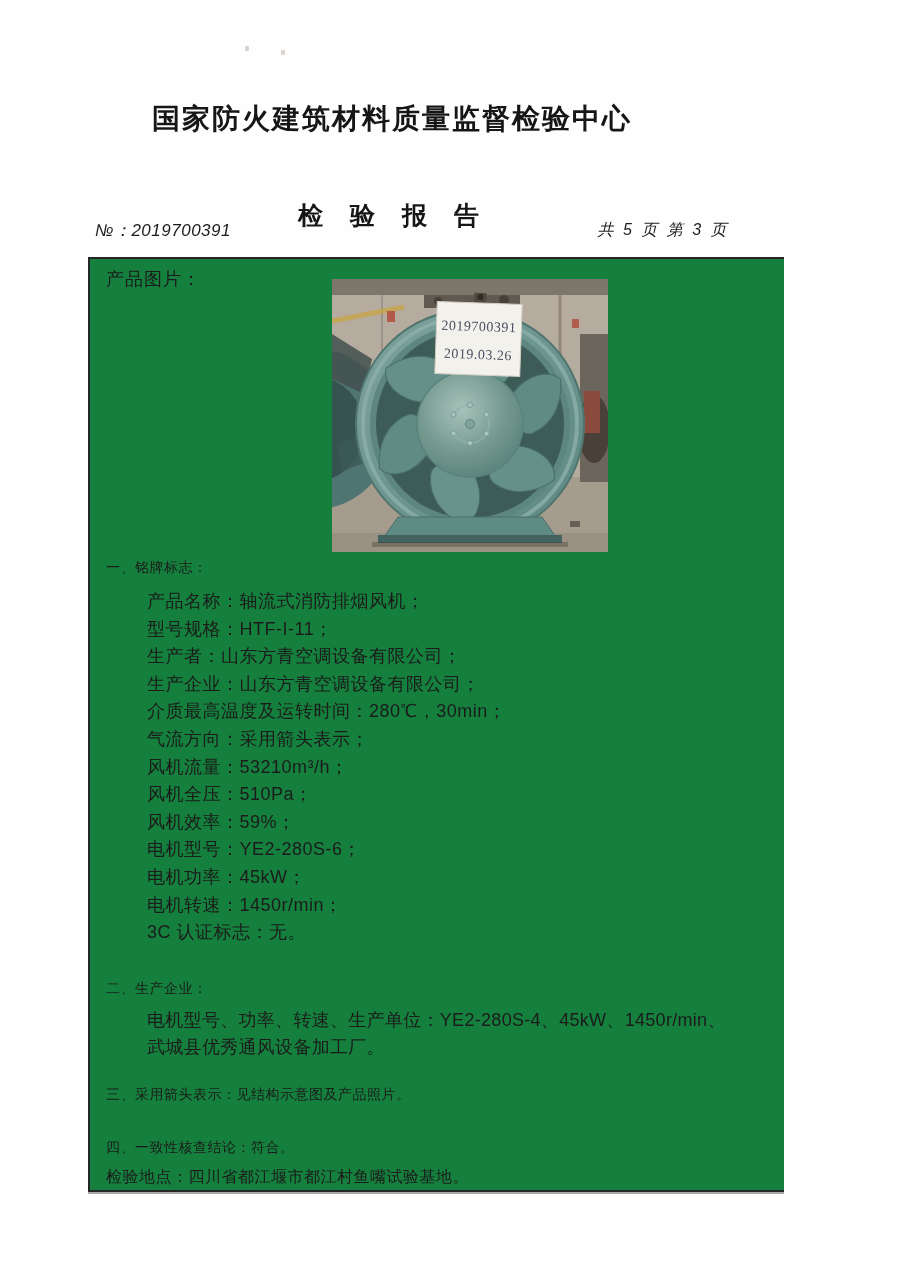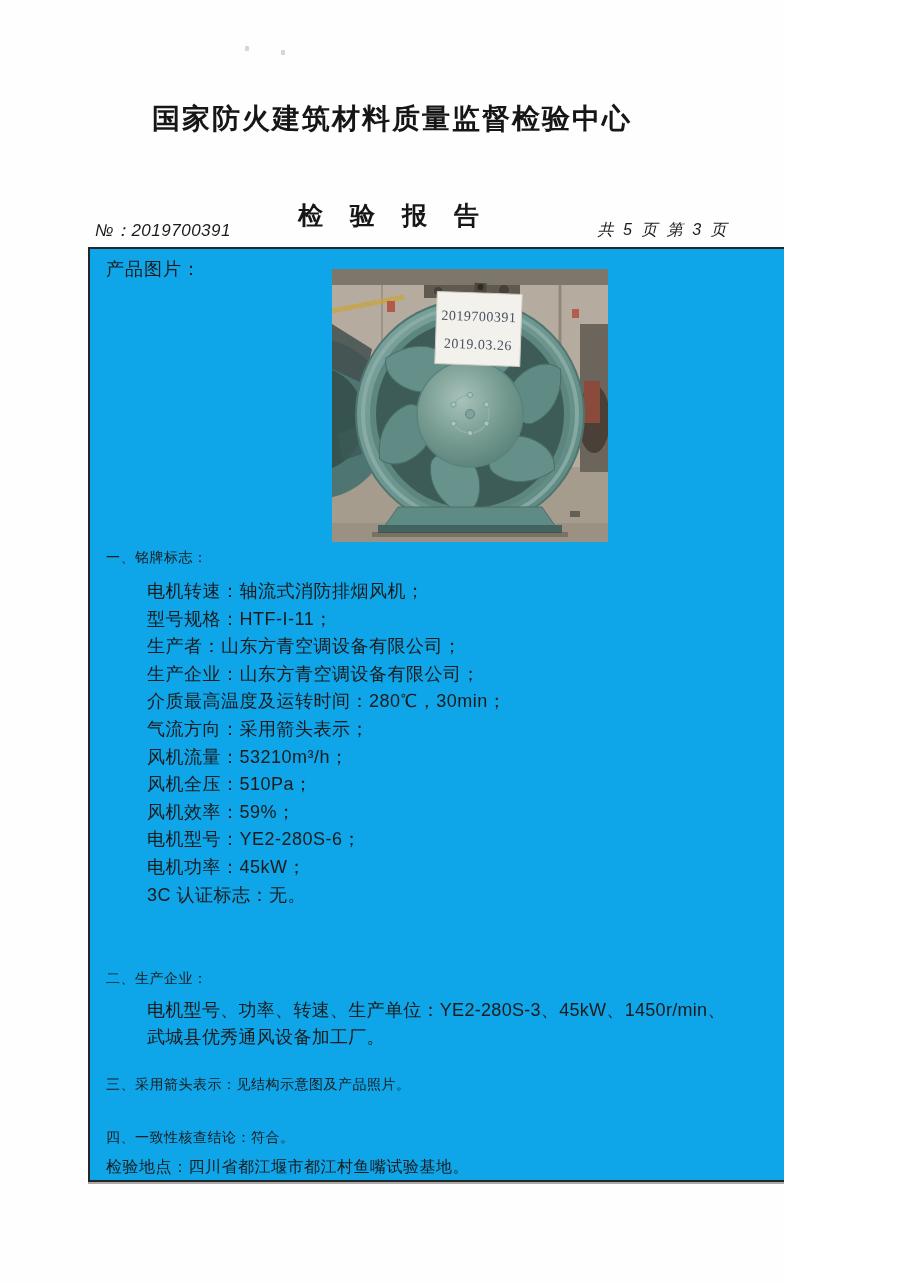--- a/index.html
+++ b/index.html
@@ -44,24 +44,24 @@
     font-size: 17px;
     letter-spacing: 0.5px;
   }
   .page-info {
     position: absolute; right: 0; top: 1px;
     font-size: 16px;
     letter-spacing: 2.5px;
   }
   .main-box {
     position: absolute;
-    top: 247px; left: 88px;
+    top: 257px; left: 88px;
     width: 757px; height: 935px;
     border: 2px solid #262626;
-    background: #0ea5e9;
+    background: #15803d;
     box-shadow: -1px 3px 0 -1px #a9a9a9;
   }
   .photo-caption {
     position: absolute;
     top: 8px; left: 16px;
     font-size: 18px;
     letter-spacing: 1px;
   }
   .product-photo {
     position: absolute;
@@ -234,36 +234,37 @@
         <rect x="141" y="14" width="12" height="11" fill="#4e483f"></rect>
         <circle cx="147" cy="18" r="3" fill="#2e2a24"></circle>
         <rect x="104" y="24" width="85" height="72" fill="#f2f1ec" stroke="#cfccc2" stroke-width="1"></rect>
         <text x="146.5" y="52" text-anchor="middle" font-size="14" fill="#4b5163" font-family="Liberation Serif, serif" letter-spacing="0.5">2019700391</text>
         <text x="146.5" y="80" text-anchor="middle" font-size="14" fill="#4b5163" font-family="Liberation Serif, serif" letter-spacing="0.5">2019.03.26</text>
       </g>
     </svg>
 
     <div class="s-heading" style="top:300px">一、铭牌标志：</div>
     <div class="s1-items">
-      <div class="item">电机转速：轴流式消防排烟风机；</div>
+      <div class="item">产品名称：轴流式消防排烟风机；</div>
       <div class="item">型号规格：HTF-I-11；</div>
       <div class="item">生产者：山东方青空调设备有限公司；</div>
       <div class="item">生产企业：山东方青空调设备有限公司；</div>
       <div class="item">介质最高温度及运转时间：280℃，30min；</div>
       <div class="item">气流方向：采用箭头表示；</div>
       <div class="item">风机流量：53210m³/h；</div>
       <div class="item">风机全压：510Pa；</div>
       <div class="item">风机效率：59%；</div>
       <div class="item">电机型号：YE2-280S-6；</div>
       <div class="item">电机功率：45kW；</div>
+      <div class="item">电机转速：1450r/min；</div>
       <div class="item">3C 认证标志：无。</div>
     </div>
 
     <div class="s-heading" style="top:721px">二、生产企业：</div>
-    <div class="s2-line" style="top:749px">电机型号、功率、转速、生产单位：YE2-280S-3、45kW、1450r/min、</div>
+    <div class="s2-line" style="top:749px">电机型号、功率、转速、生产单位：YE2-280S-4、45kW、1450r/min、</div>
     <div class="s2-line" style="top:776px">武城县优秀通风设备加工厂。</div>
 
     <div class="s-heading" style="top:827px">三、采用箭头表示：见结构示意图及产品照片。</div>
 
     <div class="s-heading" style="top:880px">四、一致性核查结论：符合。</div>
 
     <div class="location-line">检验地点：四川省都江堰市都江村鱼嘴试验基地。</div>
   </div>
 
   <svg class="edge-marks" viewBox="0 0 50 330" xmlns="http://www.w3.org/2000/svg">

